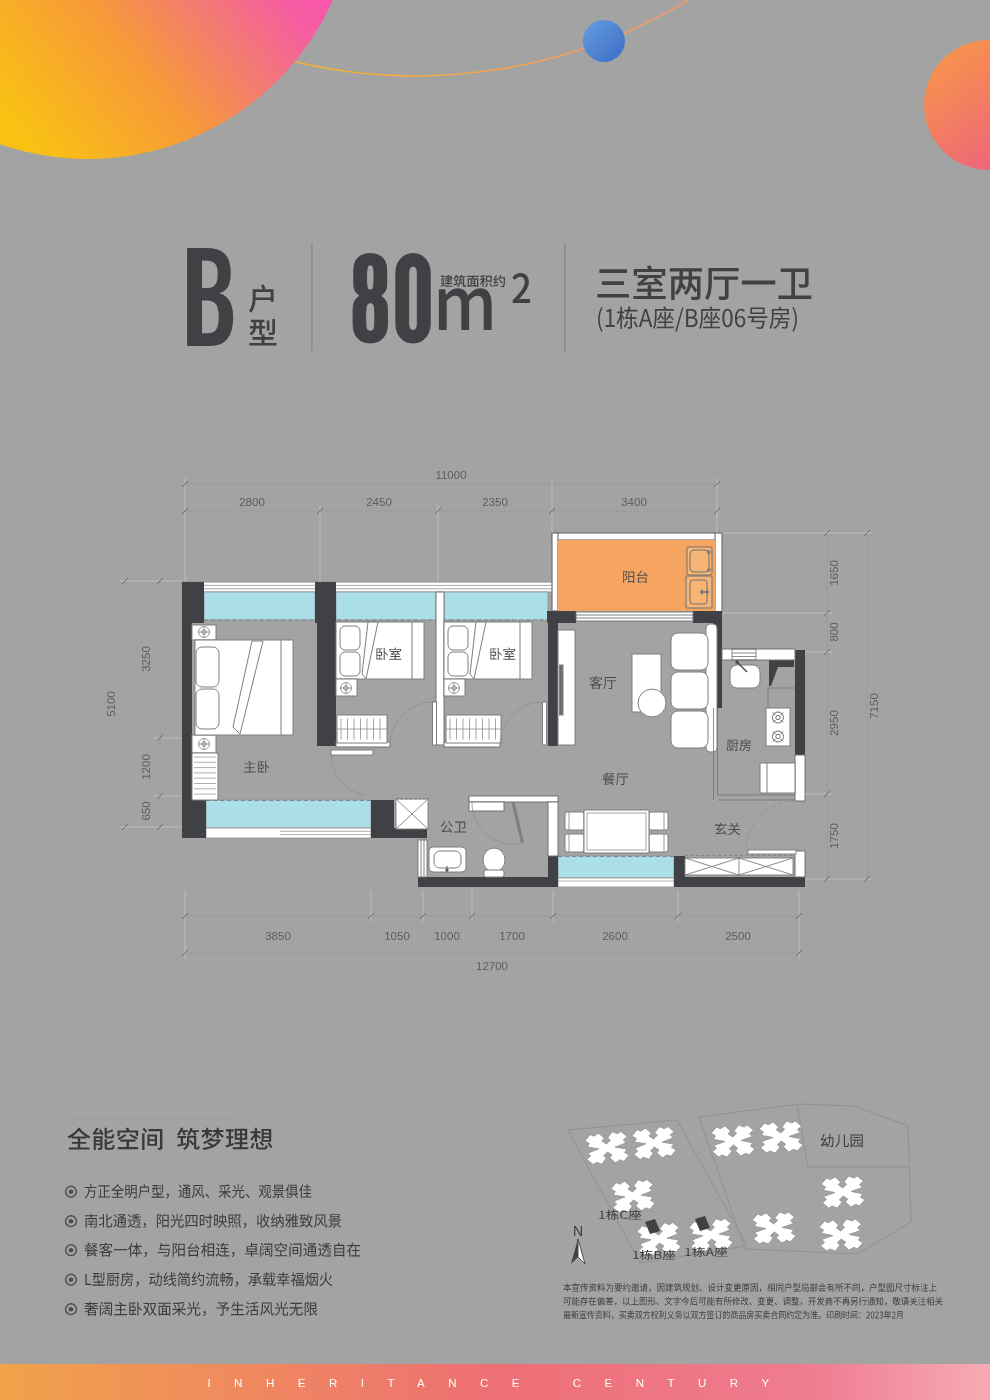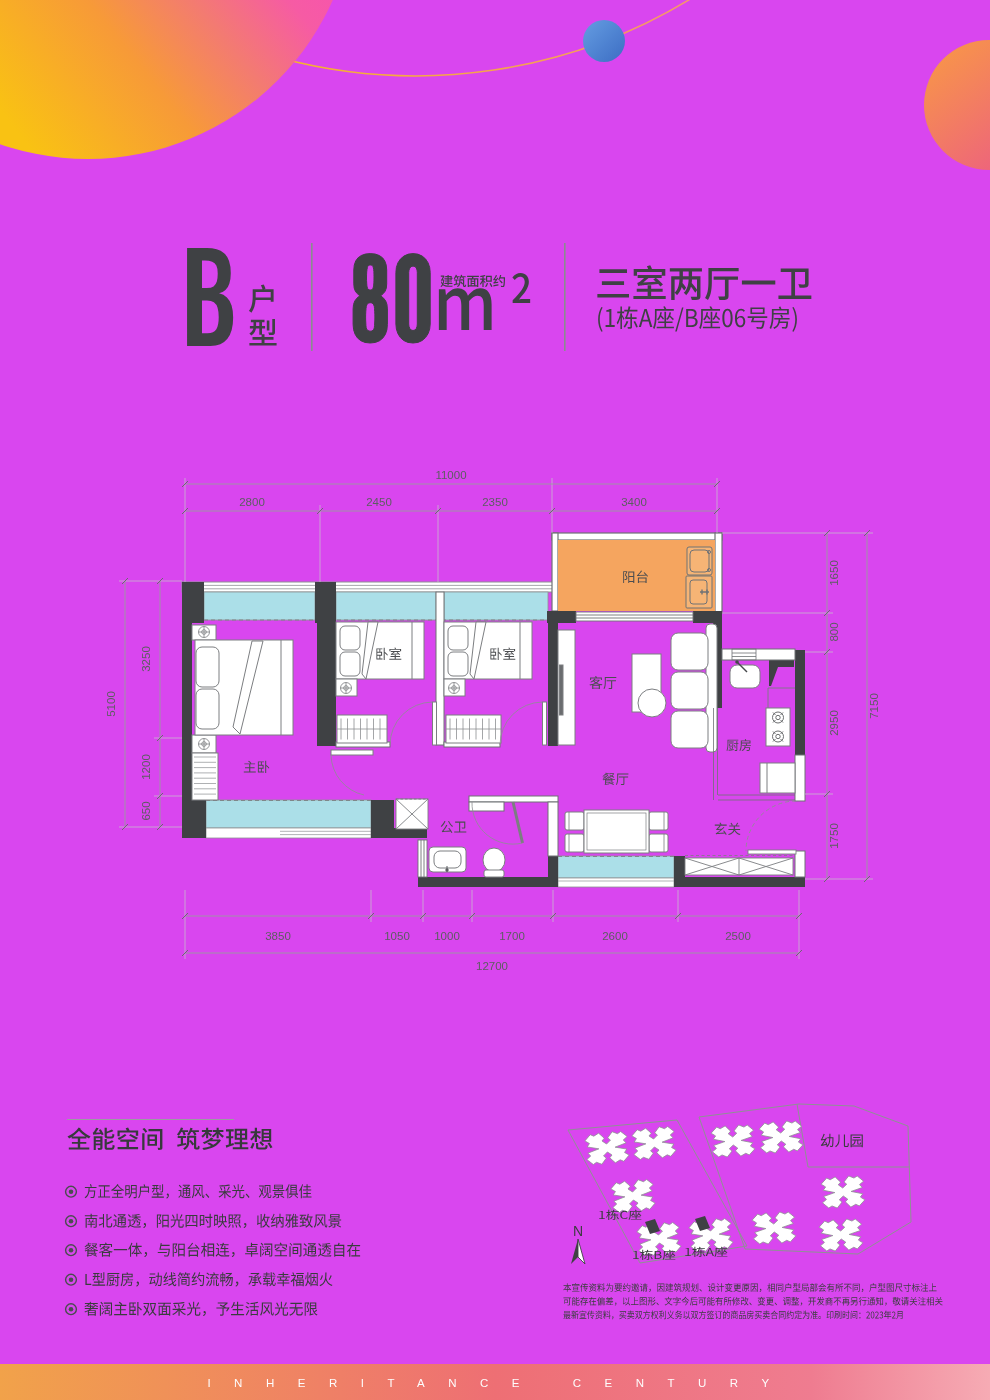--- a/index.html
+++ b/index.html
@@ -1,16 +1,16 @@
 <!DOCTYPE html>
 <html><head><meta charset="utf-8">
 <style>
 html,body{margin:0;padding:0;background:#fff;}
 *{font-family:"Liberation Sans",sans-serif;}
-#page{position:relative;width:990px;height:1400px;overflow:hidden;background:#d946ef;}
+#page{position:relative;width:990px;height:1400px;overflow:hidden;background:#a3a3a3;}
 </style></head>
 <body>
 <div id="page">
 <svg width="990" height="1400" viewBox="0 0 990 1400">
 <defs>
 <linearGradient id="gc1" x1="0" y1="0.9" x2="1" y2="0.1">
  <stop offset="0.2" stop-color="#f9c213"></stop>
           <stop offset="0.4" stop-color="#f79a38"></stop>
  <stop offset="0.52" stop-color="#f37b71"></stop>
           <stop offset="0.63" stop-color="#f65ba4"></stop>

